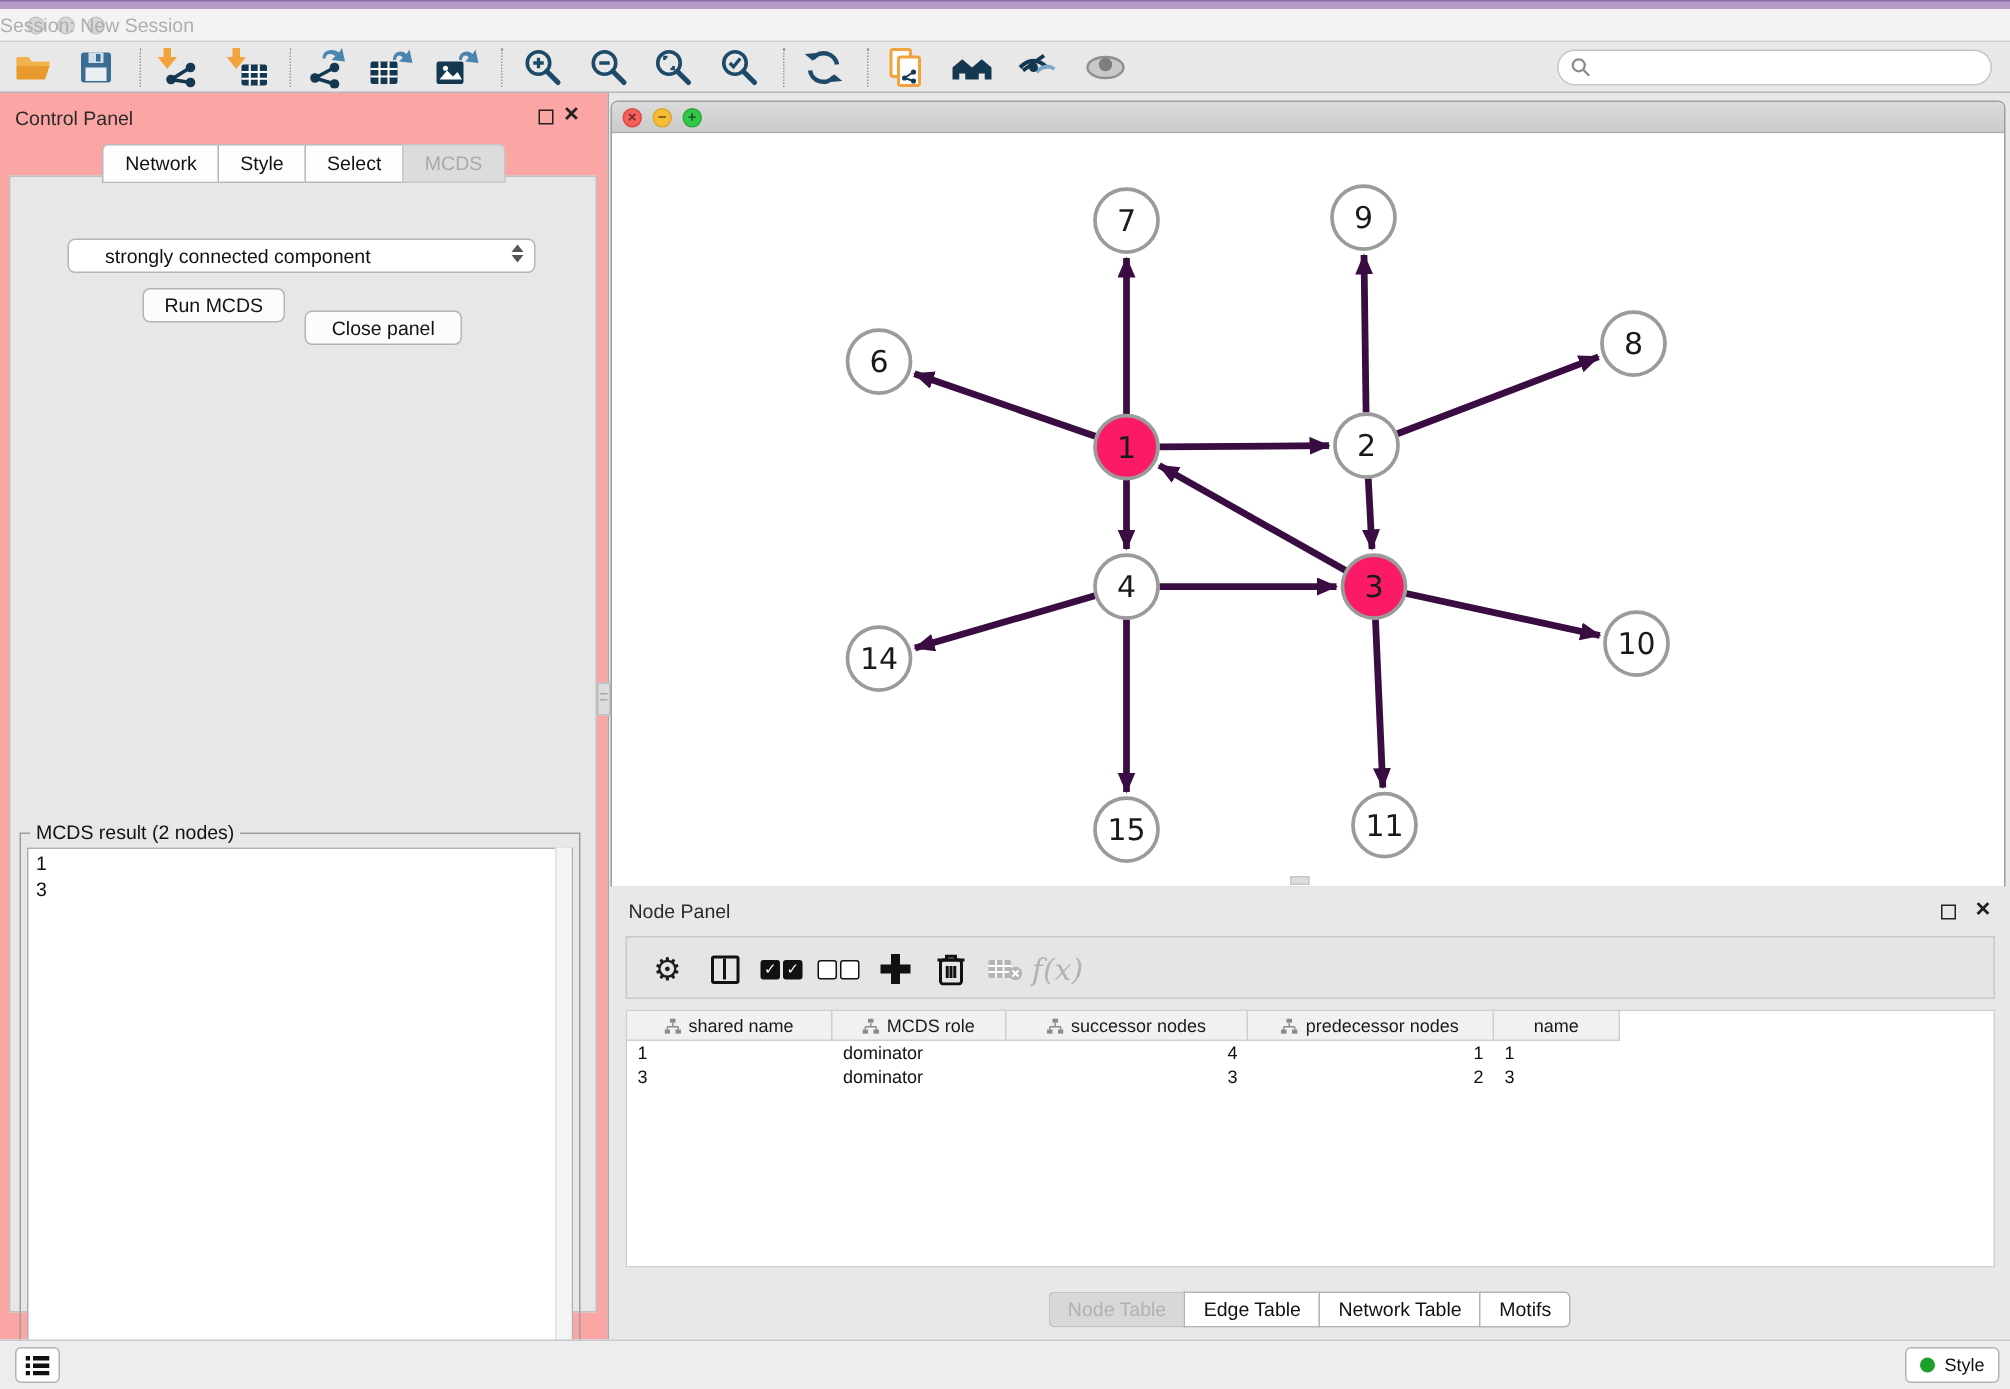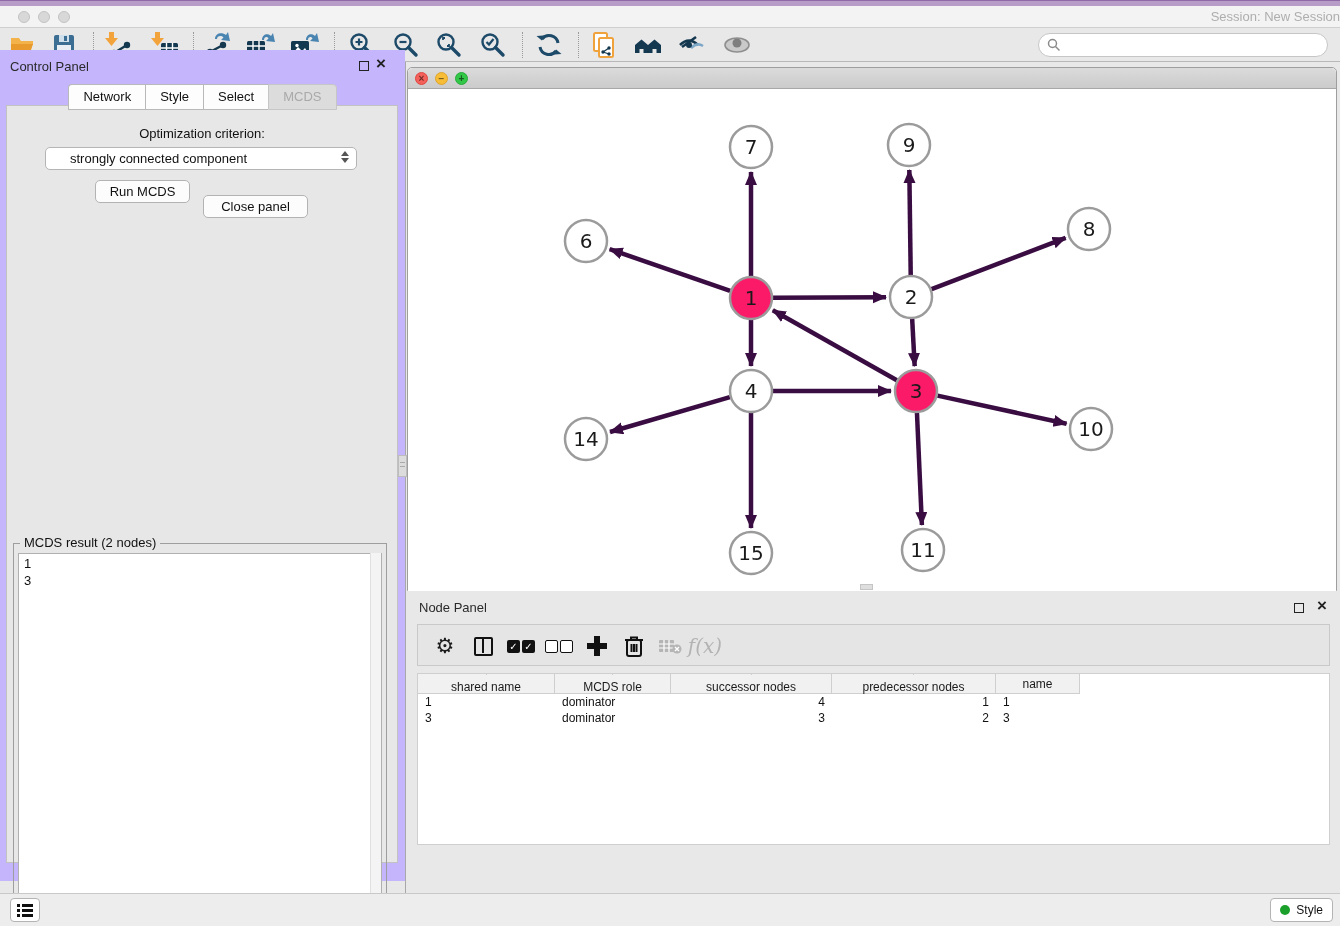--- a/index.html
+++ b/index.html
@@ -7,36 +7,36 @@
   body { font-family:"Liberation Sans", sans-serif; background:#e9e8e9; position:relative; }
 
   
   .mac-strip { position:absolute; left:0; top:0; width:1340px; height:6px;
     background:#b69cc7; border-top:1px solid #8e6aa6; }
   .mac-titlebar { position:absolute; left:0; top:6px; width:1340px; height:22px;
     background:#f4f3f4; border-bottom:1px solid #cfcfcf; }
   .lights { position:absolute; left:18px; top:5px; display:flex; gap:8px; }
   .light { width:12px; height:12px; border-radius:50%; background:#d8d8d8; border:1px solid #c3c3c3;
     font-size:9px; line-height:10px; text-align:center; color:rgba(0,0,0,.55); font-weight:bold; }
-  .mac-title { position:absolute; left:0; right:0; top:3px; text-align:right;
+  .mac-title { position:absolute; left:0; right:0; top:3px; text-align:left;
     font-size:13px; color:#aeaeae; }
 
   
   .toolbar { position:absolute; left:0; top:28px; width:1340px; height:34px;
     background:#e9e8e9; border-bottom:1px solid #b8b8b8; }
   .tbico { position:absolute; top:2px; width:30px; height:30px; display:flex;
     align-items:center; justify-content:center; }
   .tbsep { position:absolute; top:4px; width:0; height:26px; border-left:1px dotted #9a9a9a; }
   .searchbox { position:absolute; left:1038px; top:5px; width:290px; height:24px;
     background:#fff; border:1px solid #c6c6c6; border-radius:12px; display:flex; align-items:center; padding-left:8px; }
   .searchbox input { border:none; outline:none; flex:1; font-size:13px; background:transparent; margin-left:5px;
     font-family:"Liberation Sans", sans-serif; }
 
   
-  .control-panel { position:absolute; left:0; top:50px; width:405px; height:831px; background:#c4b5fd; }
+  .control-panel { position:absolute; left:0; top:62px; width:405px; height:831px; background:#fca5a5; }
   .cp-header { position:absolute; left:10px; top:9px; font-size:13px; color:#2a2a2a; }
   .cp-float { position:absolute; left:359px; top:11px; width:10px; height:10px; border:1.5px solid #222; }
   .cp-close { position:absolute; left:376px; top:4px; font-size:17px; font-weight:bold; color:#222; }
   .cp-tabs { position:absolute; left:0; top:34px; width:100%; display:flex; justify-content:center; z-index:2; }
   .cp-tab { background:#fdfdfd; border:1px solid #b9b9b9; border-right:none; padding:4px 14px 5px;
     font-size:13px; color:#111; }
   .cp-tab:first-child { border-radius:4px 0 0 0; }
   .cp-tab.last { border-right:1px solid #b9b9b9; border-radius:0 4px 0 0; }
   .cp-tab.active { background:#dcdcdc; border-color:#c6c6c6; color:#a9a9a9; }
   .cp-body { position:absolute; left:6px; top:55px; width:392px; height:758px;
@@ -91,21 +91,21 @@
   .gear { font-size:21px; color:#1c1c1c; font-family:"DejaVu Sans", sans-serif; }
   .colsq { width:19px; height:19px; border:2.5px solid #111; border-radius:2px; position:relative; }
   .colsq::after { content:""; position:absolute; left:6px; top:0; width:2.5px; height:14px; background:#111; }
   .cb { width:13px; height:13px; display:inline-flex; align-items:center; justify-content:center; font-size:10px; }
   .cb.on { background:#111; color:#fff; border-radius:2px; }
   .cb.off { background:#fff; border:1.6px solid #111; border-radius:2px; }
   .fx { font-family:"DejaVu Serif", serif; font-style:italic; font-size:20px; color:#b3b3b3; }
   .tp-table { position:absolute; left:11px; top:78px; width:913px; height:172px; background:#fff; border:1px solid #cfcfcf; overflow:hidden; }
   .thead { display:flex; height:20px; width:662px; background:#f2f1f2; border-bottom:1px solid #cfcfcf; }
   .th { display:flex; align-items:center; justify-content:center; gap:5px; font-size:12px; color:#1a1a1a;
-    border-right:1px solid #cfcfcf; height:20px;flex-direction:column; }
+    border-right:1px solid #cfcfcf; height:20px; }
   .th:nth-child(1){ width:137px; } .th:nth-child(2){ width:116px; } .th:nth-child(3){ width:161px; }
   .th:nth-child(4){ width:164px;justify-content:center; } .th:nth-child(5){ width:84px; border-right:1px solid #cfcfcf; }
   .trow { display:flex; height:16px; font-size:12px; color:#111; }
   .td { padding:0 7px; line-height:16px; }
   .td:nth-child(1){ width:137px; } .td:nth-child(2){ width:116px; }
   .td:nth-child(3){ width:161px; text-align:right; } .td:nth-child(4){ width:164px; text-align:right; }
   .td:nth-child(5){ width:84px; }
   .tp-tabs { position:absolute; left:0; width:100%; top:266px; display:flex; justify-content:center; }
   .tp-tab { background:#fff; border:1px solid #b4b4b4; border-right:none; padding:3px 12px 4px; font-size:13px; color:#111; }
   .tp-tab:first-child { border-radius:4px 0 0 4px; }
@@ -282,21 +282,20 @@
   <div class="cp-header">Control Panel</div>
   <div class="cp-float"></div>
   <div class="cp-close">×</div>
   <div class="cp-tabs">
     <div class="cp-tab">Network</div>
     <div class="cp-tab">Style</div>
     <div class="cp-tab">Select</div>
     <div class="cp-tab last active">MCDS</div>
   </div>
   <div class="cp-body">
-    <div class="opt-label">Optimization criterion:</div>
     <div class="opt-select">
       <span>strongly connected component</span>
       <span class="opt-stepper">
           <span class="up"></span>
           <span class="dn"></span>
         </span>
     </div>
     <div class="cp-btn btn-run">Run MCDS</div>
     <div class="cp-btn btn-closep">Close panel</div>
     <div class="groupbox">
@@ -470,20 +469,26 @@
     </div>
     <div class="trow">
       <div class="td">3</div>
       <div class="td">dominator</div>
       <div class="td">3</div>
       <div class="td">2</div>
       <div class="td">3</div>
     </div>
   </div>
 
+  <div class="tp-tabs">
+    <div class="tp-tab active">Node Table</div>
+    <div class="tp-tab">Edge Table</div>
+    <div class="tp-tab">Network Table</div>
+    <div class="tp-tab last">Motifs</div>
+  </div>
 </div>
 
 <div class="statusbar">
   <div class="sb-left-btn">
     <svg width="16" height="13" viewBox="0 0 16 13">
         <g fill="#111">
           <rect x="0" y="0" width="3" height="3"></rect>
           <rect x="5" y="0" width="11" height="3"></rect>
           <rect x="0" y="5" width="3" height="3"></rect>
           <rect x="5" y="5" width="11" height="3"></rect>

